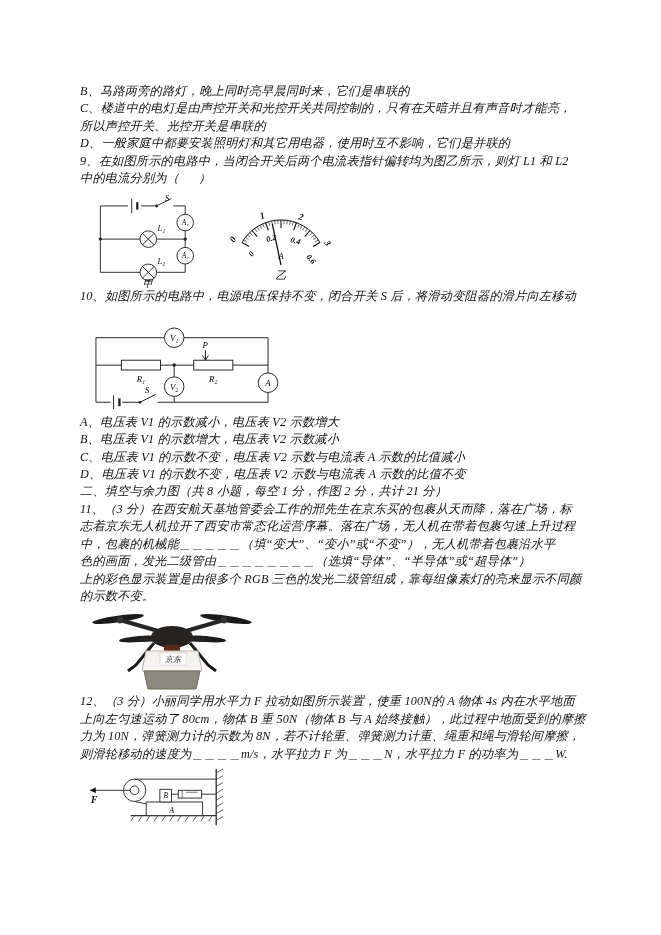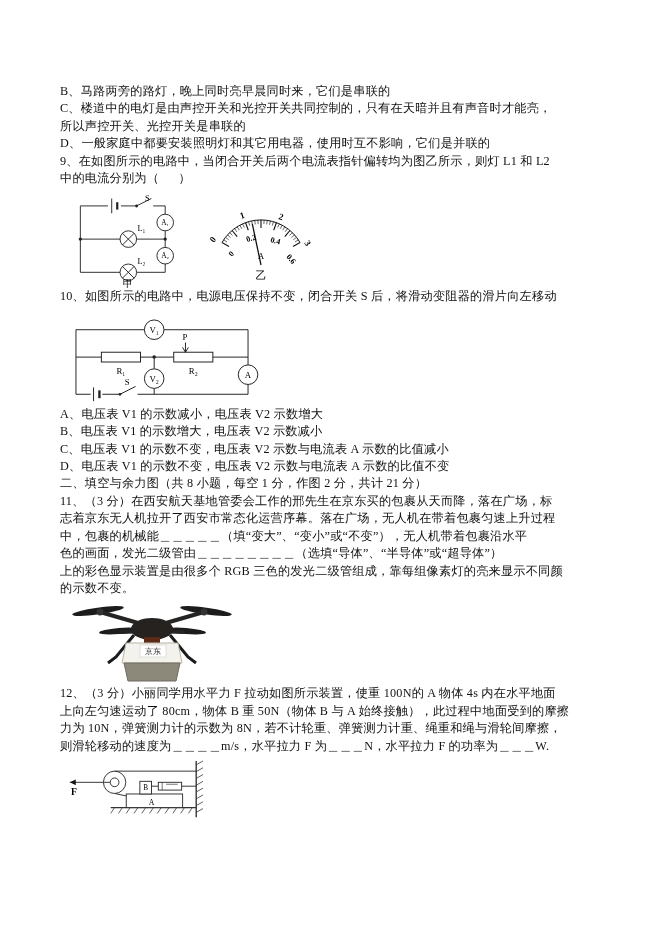--- a/index.html
+++ b/index.html
@@ -1,22 +1,22 @@
 <!DOCTYPE html>
 <html><head>
 <meta charset="utf-8">
 <style>
   html,body{margin:0;padding:0;background:#fff;}
   body{width:661px;height:935px;overflow:hidden;
        font-family:"Liberation Serif","DejaVu Serif",serif;color:#111;}
   .page{position:relative;width:661px;height:935px;background:#ffffff;}
-  .content{position:absolute;left:60px;top:83px;width:505px;}
+  .content{position:absolute;left:80px;top:83px;width:505px;font-style:italic;}
   .tl{font-size:12.2px;line-height:17.4px;white-space:pre;letter-spacing:0.2px;}
   .fig-row{display:flex;align-items:flex-start;gap:14px;margin:6px 0 0 10px;height:95px;}
-  .fig2wrap{margin:12px 0 0 2px;height:88px;}
+  .fig2wrap{margin:20px 0 0 2px;height:88px;}
   .dronewrap{margin:4px 0 0 4px;height:84px;}
   .pulleywrap{margin:4px 0 0 0;height:68px;}
   svg{display:block;}
   svg text{font-family:"Liberation Serif","DejaVu Serif",serif;}
 </style>
 </head>
 <body>
 
 <div class="page">
   <div class="content">

